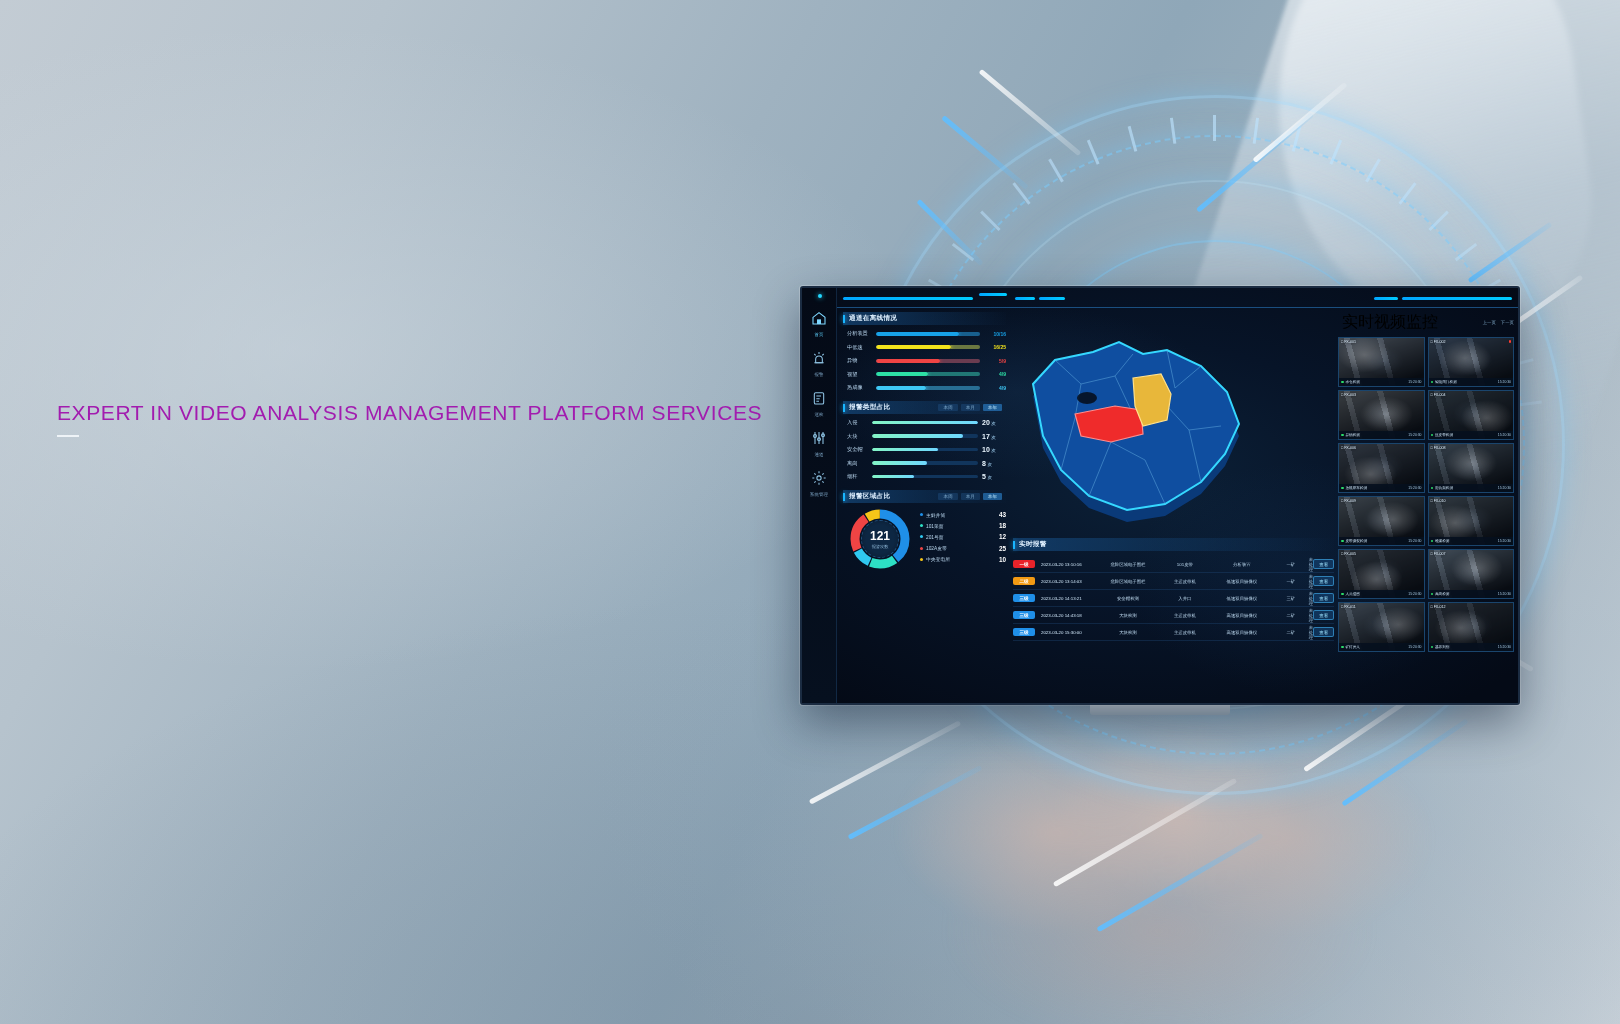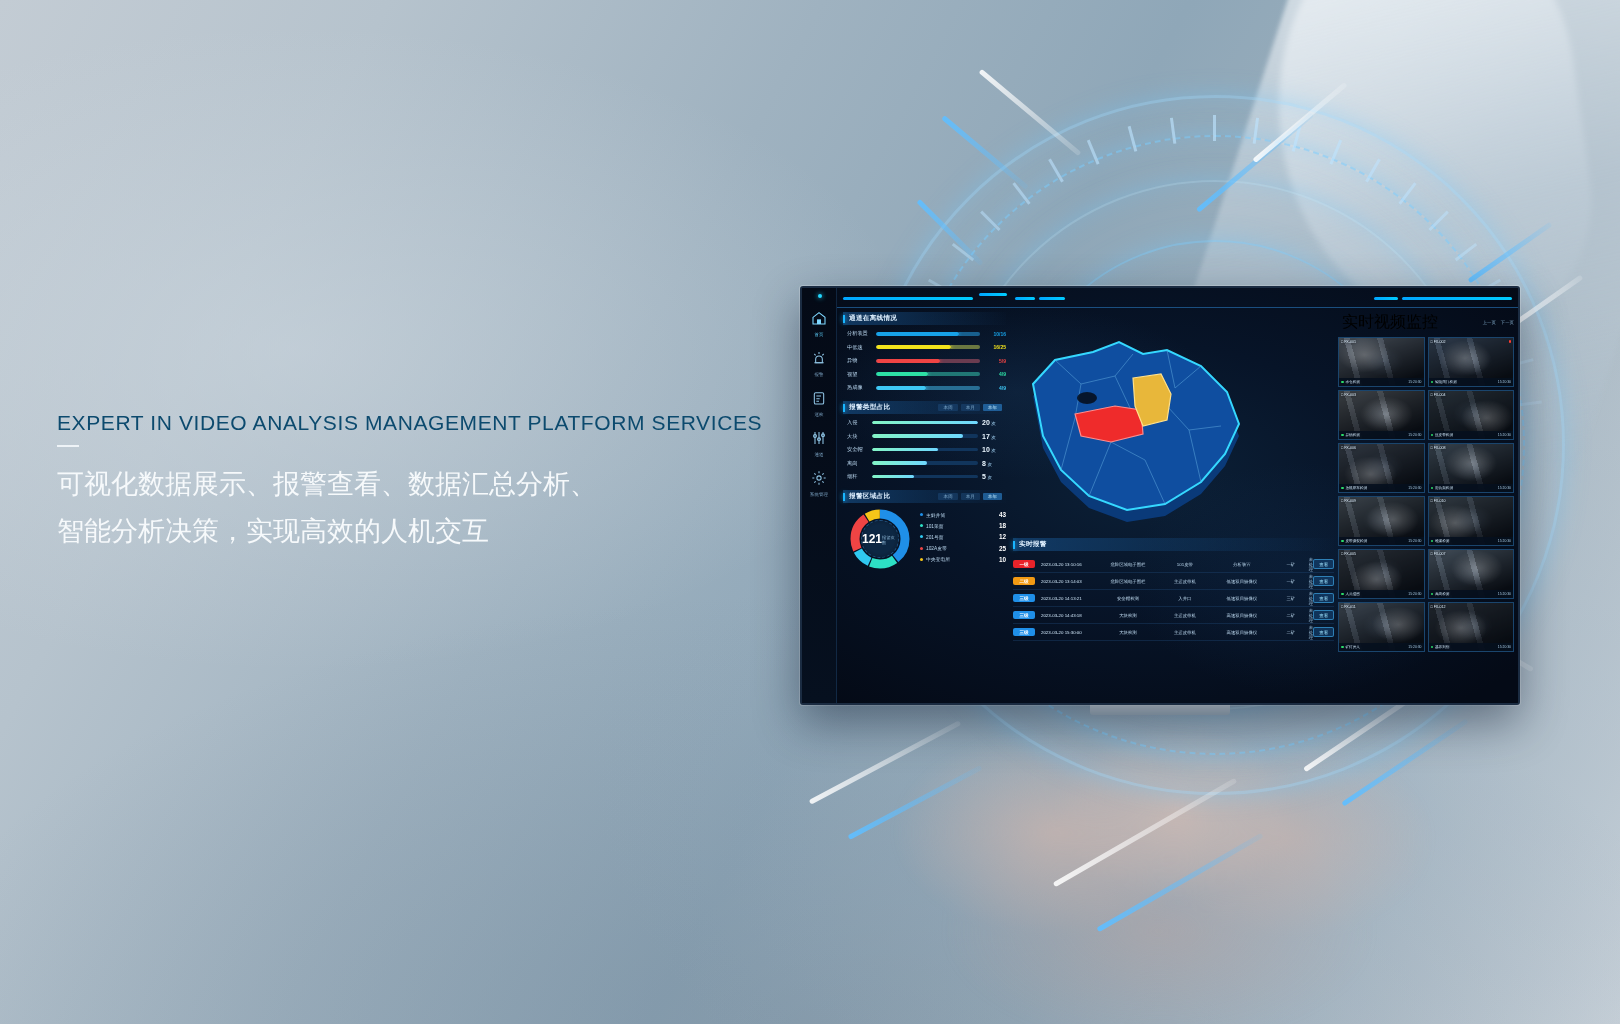--- a/index.html
+++ b/index.html
@@ -60,21 +60,21 @@
   }
   .shard-blue { background: linear-gradient(100deg, rgba(96,190,255,.95), rgba(96,190,255,.1)); }
 
   
   .hero { position: absolute; left: 57px; top: 380px; width: 760px; z-index: 6; }
   .hero h1 {
     font-size: 63px; font-weight: 700; color: #ffffff; letter-spacing: 1px;
     line-height: 1.05; text-shadow: 0 2px 10px rgba(60,80,100,.25);
   }
   .hero .sub-en {
-    margin-top: 31px; font-size: 21px; letter-spacing: .6px; color: #0c4a6e;
+    margin-top: 21px; font-size: 21px; letter-spacing: .6px; color: #a21caf;
     font-weight: 400; white-space: nowrap;
   }
   .hero .dash { margin-top: 10px; width: 22px; height: 2px; background: #eef3f7; }
   .hero .sub-cn { margin-top: 14px; font-size: 27px; line-height: 1.75; color: #f6f9fb; font-weight: 400; }
 
   
   .monitor {
     position: absolute; left: 800px; top: 286px; width: 720px; height: 419px; z-index: 8;
     background: #050b18;
     border: 2px solid #1b2c42;
@@ -145,21 +145,21 @@
                background: linear-gradient(90deg,#84f5c6,#6fd8ff); }
   .type-val { width: 24px; text-align:left; font-size:7px; font-weight:700; color:#eaf6ff; }
   .type-val em { font-style:normal; font-size:4.4px; color:#84aecd; margin-left:1.5px;}
 
   .donut-wrap { display:flex; align-items:center; margin-top:4px; }
   .donut { position: relative; width: 62px; height: 62px; margin-left: 6px; }
   .donut svg { transform: rotate(-90deg); }
   .donut .inner {
     position:absolute; inset:12px; border-radius:50%;
     background: radial-gradient(circle, #0d2743 55%, #09192d 100%);
-    display:flex; flex-direction:row; align-items:center; justify-content:center;
+    display:flex; flex-direction:column; align-items:center; justify-content:center;
     border: 1px dashed rgba(60,140,210,.45);
   }
   .donut .num { font-size: 12px; font-weight:700; color:#ffffff; line-height:1; }
   .donut .cap { font-size: 4.2px; color:#8fb9d8; margin-top:2px;}
   .legend { margin-left: 9px; flex:1; }
   .legend-row { display:flex; align-items:center; gap:3px; margin-bottom: 4.2px; }
   .legend-row .dot { width:3px;height:3px;border-radius:50%; }
   .legend-row .lname { flex:1; font-size:4.8px; color:#bcd9f0; }
   .legend-row .lval { font-size:6.4px; font-weight:700; color:#ffffff; }
 
@@ -256,24 +256,20 @@
       <div class="shard" style="left: 1430px; top: 640px; width: 110px; transform: rotate(30deg);"></div>
       <div class="shard shard-blue" style="left: 905px; top: 230px; width: 90px; transform: rotate(45deg);"></div>
       <div class="shard shard-blue" style="left: 1460px; top: 250px; width: 100px; transform: rotate(-35deg);"></div>
       <div class="shard" style="left: 1500px; top: 300px; width: 90px; transform: rotate(-35deg);"></div>
     </div>
 </div>
 
 <section class="hero">
   <div class="sub-en">EXPERT IN VIDEO ANALYSIS MANAGEMENT PLATFORM SERVICES</div>
   <div class="dash"></div>
-  <div class="sub-cn">
-    <div>可视化数据展示、报警查看、数据汇总分析、</div>
-    <div>智能分析决策，实现高效的人机交互</div>
-  </div>
 </section>
 
 <div class="stand"></div>
 <div class="monitor">
   <div class="screen">
 
     <nav class="d-sidebar">
       <div class="hdr-dot" style="left:16px; top:6px;"></div>
       <div class="nav-item active" style="margin-top:6px;">
         <span>

